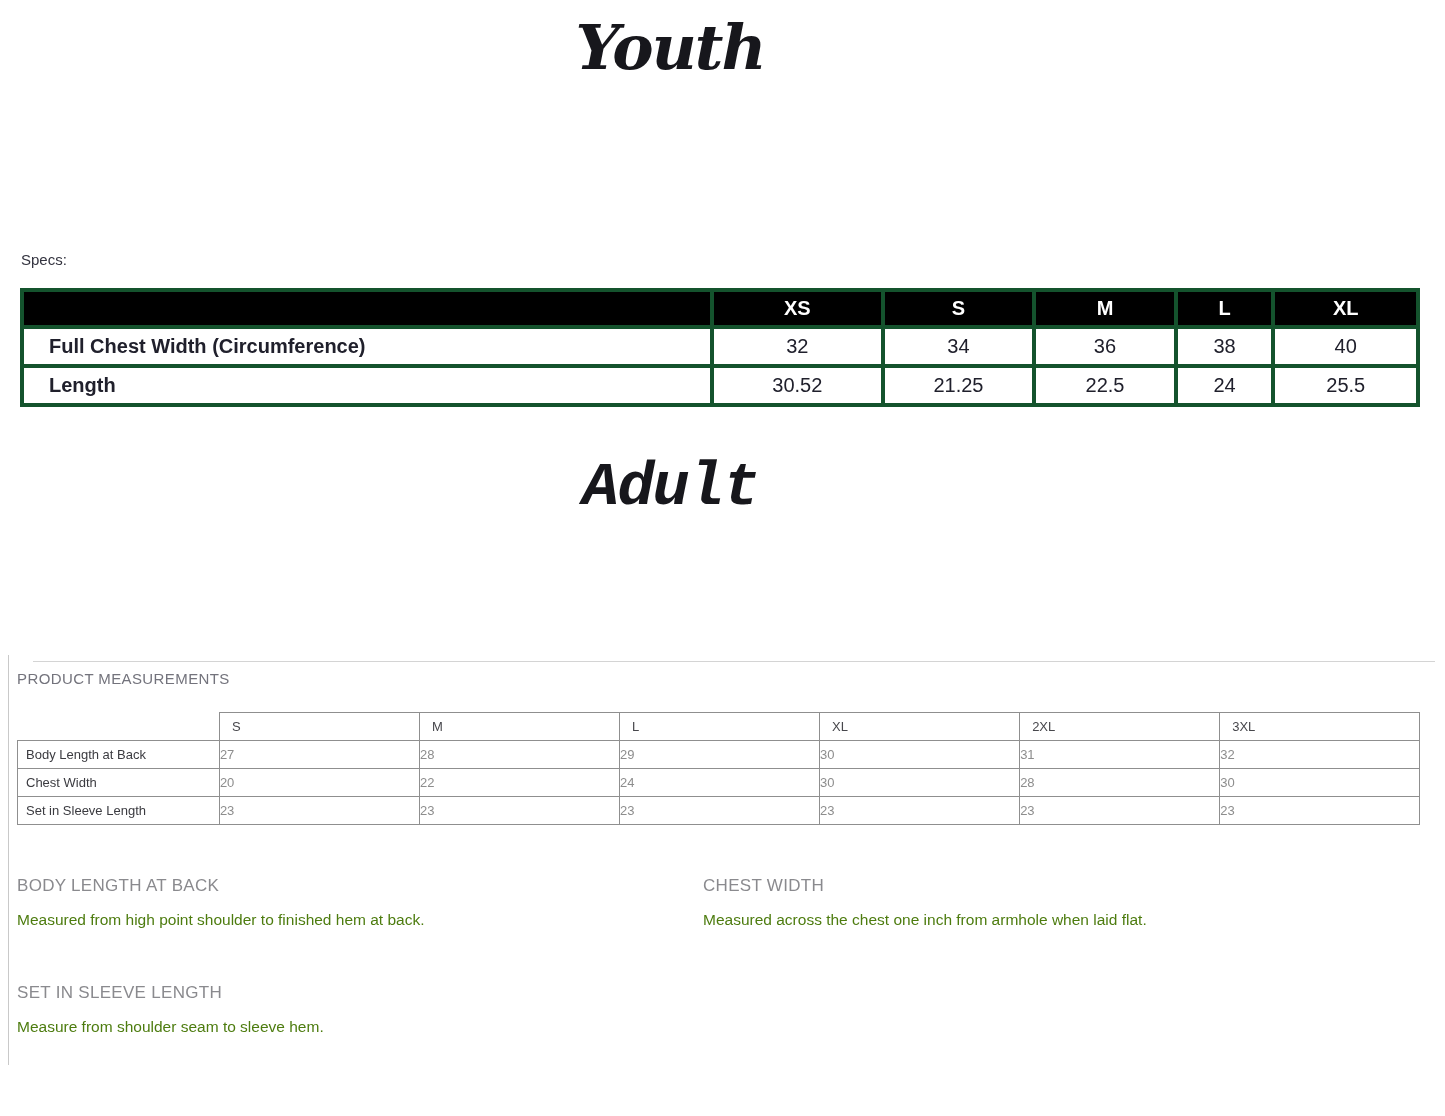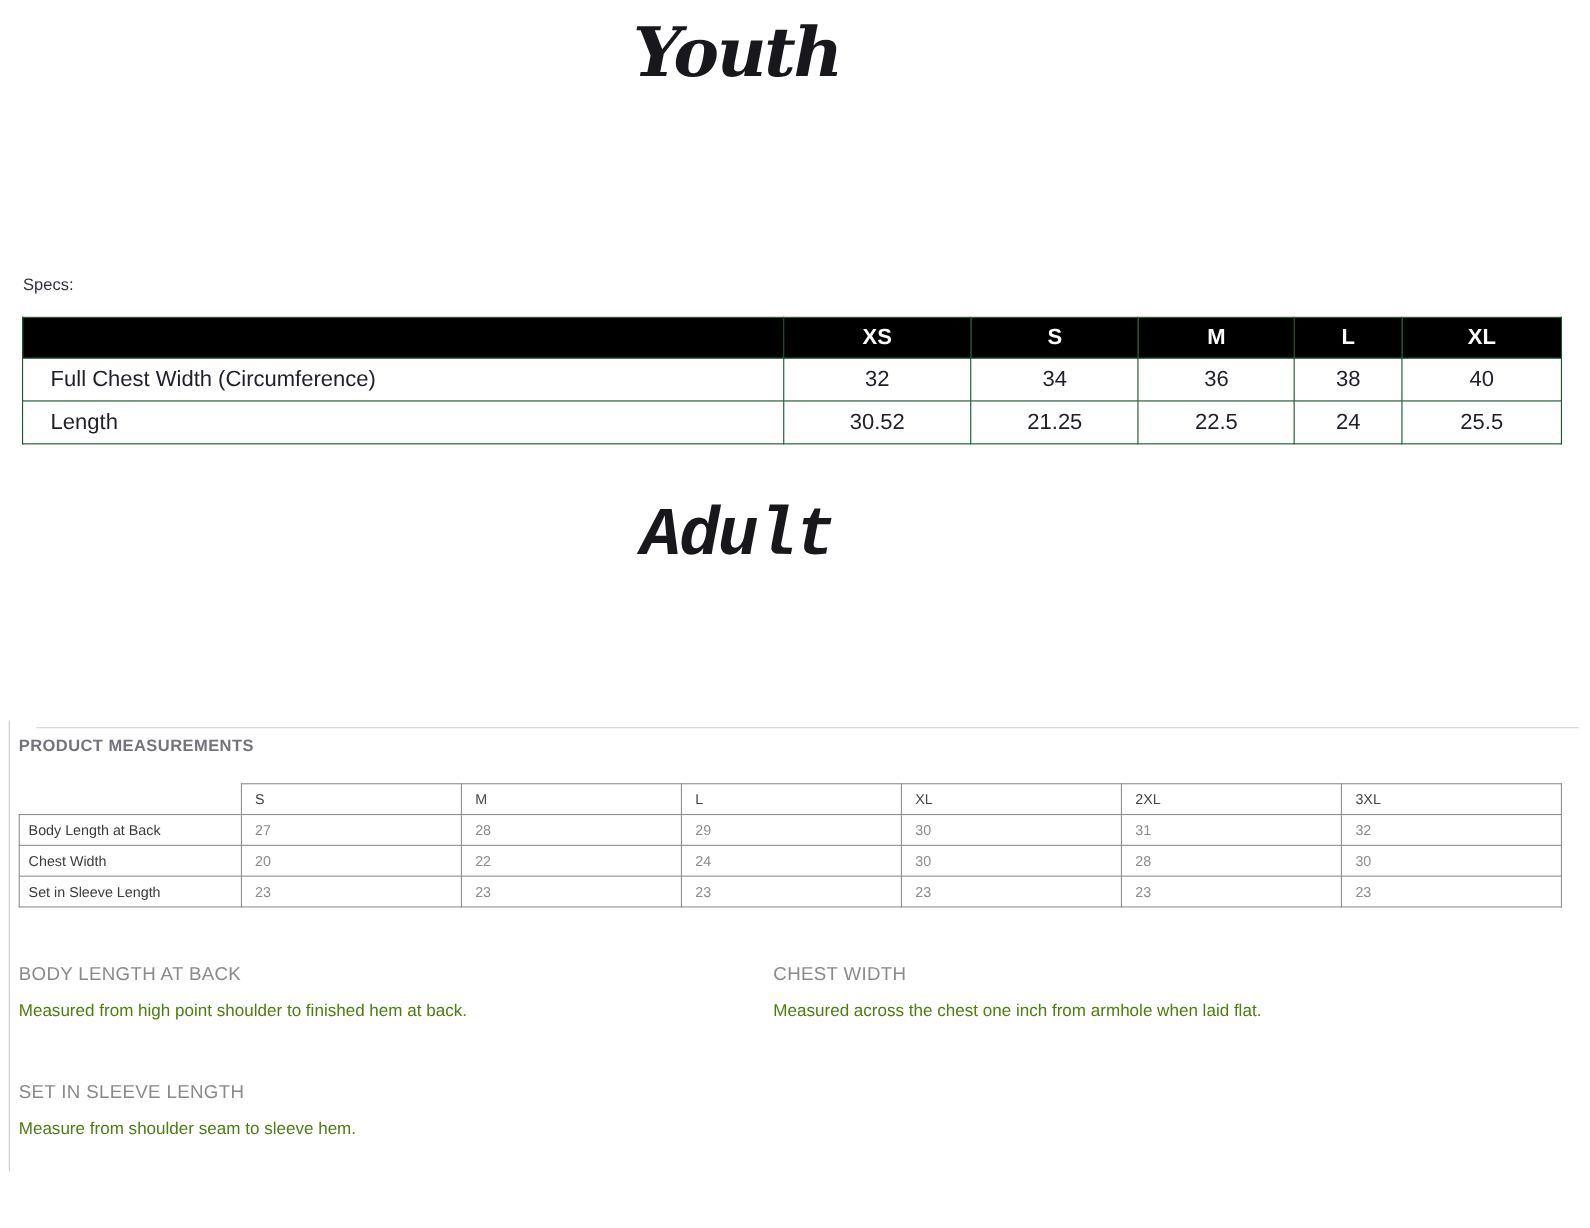--- a/index.html
+++ b/index.html
@@ -43,36 +43,37 @@
   .youth-table {
     position: absolute;
     left: 20px;
     top: 288px;
     width: 1400px;
     border-collapse: collapse;
     table-layout: fixed;
     font-size: 20px;
     color: #20202c;
   }
-  .youth-table th, .youth-table td { border: 1px solid #14532d; }
+  .youth-table th, .youth-table td { border: 4px solid #14532d; }
   .youth-table thead th {
     background: #000000;
     color: #ffffff;
     font-weight: bold;
     height: 37px;
     text-align: center;
   }
   .youth-table tbody td {
     height: 39px;
     text-align: center;
     background: #ffffff;
   }
   .youth-table td.lbl {
     text-align: left;
     padding-left: 25px;
+    font-weight: bold;
   }
 
   
   .rule-v {
     position: absolute;
     left: 8px; top: 655px;
     width: 1px; height: 410px;
     background: #c9c9c9;
   }
   .rule-h {
@@ -80,21 +81,21 @@
     left: 33px; top: 661px;
     width: 1402px; height: 1px;
     background: #d4d4d4;
   }
 
   
   .pm-heading {
     position: absolute;
     left: 17px; top: 670px;
     font-size: 15px;
-    font-weight: bold;
+    font-weight: normal;
     letter-spacing: 0.4px;
     color: #73737c;
   }
 
   
   .adult-table {
     position: absolute;
     left: 17px; top: 712px;
     width: 1403px;
     border-collapse: collapse;
@@ -104,21 +105,21 @@
   .adult-table th, .adult-table td {
     border: 1px solid #8f8f8f;
     height: 28px;
     text-align: left;
     font-weight: normal;
     background: #ffffff;
   }
   .adult-table th.corner { border: none; background: transparent; }
   .adult-table thead th { color: #47474c; padding-left: 12px; }
   .adult-table td.lbl   { color: #3b3b40; padding-left: 8px; }
-  .adult-table td.val   { color: #8d8d8d; padding-left: 12px; }
+  .adult-table td.val   { color: #8d8d8d; }
 
   
   .definitions {
     position: absolute;
     left: 17px; top: 876px;
     width: 1410px;
     display: grid;
     grid-template-columns: 686px 1fr;
     row-gap: 54px;
   }

